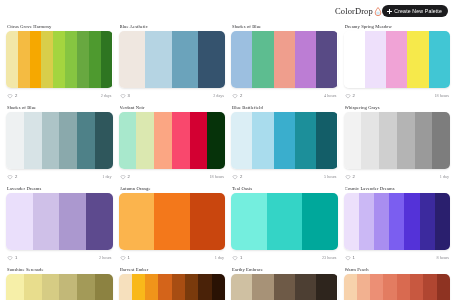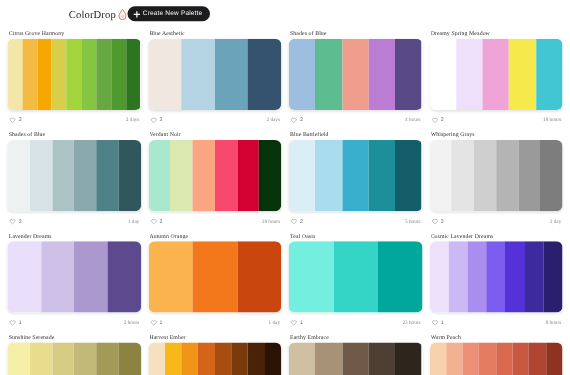--- a/index.html
+++ b/index.html
@@ -9,21 +9,21 @@
     font-family: "Liberation Serif", "DejaVu Serif", serif;
     overflow: hidden;
   }
   .app { width: 456px; height: 300px; position: relative; background:#fff; }
 
   
   .header {
     height: 22px;
     display: flex;
     align-items: center;
-    justify-content: flex-start;
+    justify-content: flex-end;
     padding: 0 8px 0 7px;
     margin-left: 48px;
   }
   .brand { display: flex; align-items: center; gap: 1px; }
   .brand-name {
     font-size: 8.5px;
     color: #1d1d1f;
     letter-spacing: 0.1px;
     font-family: "Liberation Serif", serif;
   }

